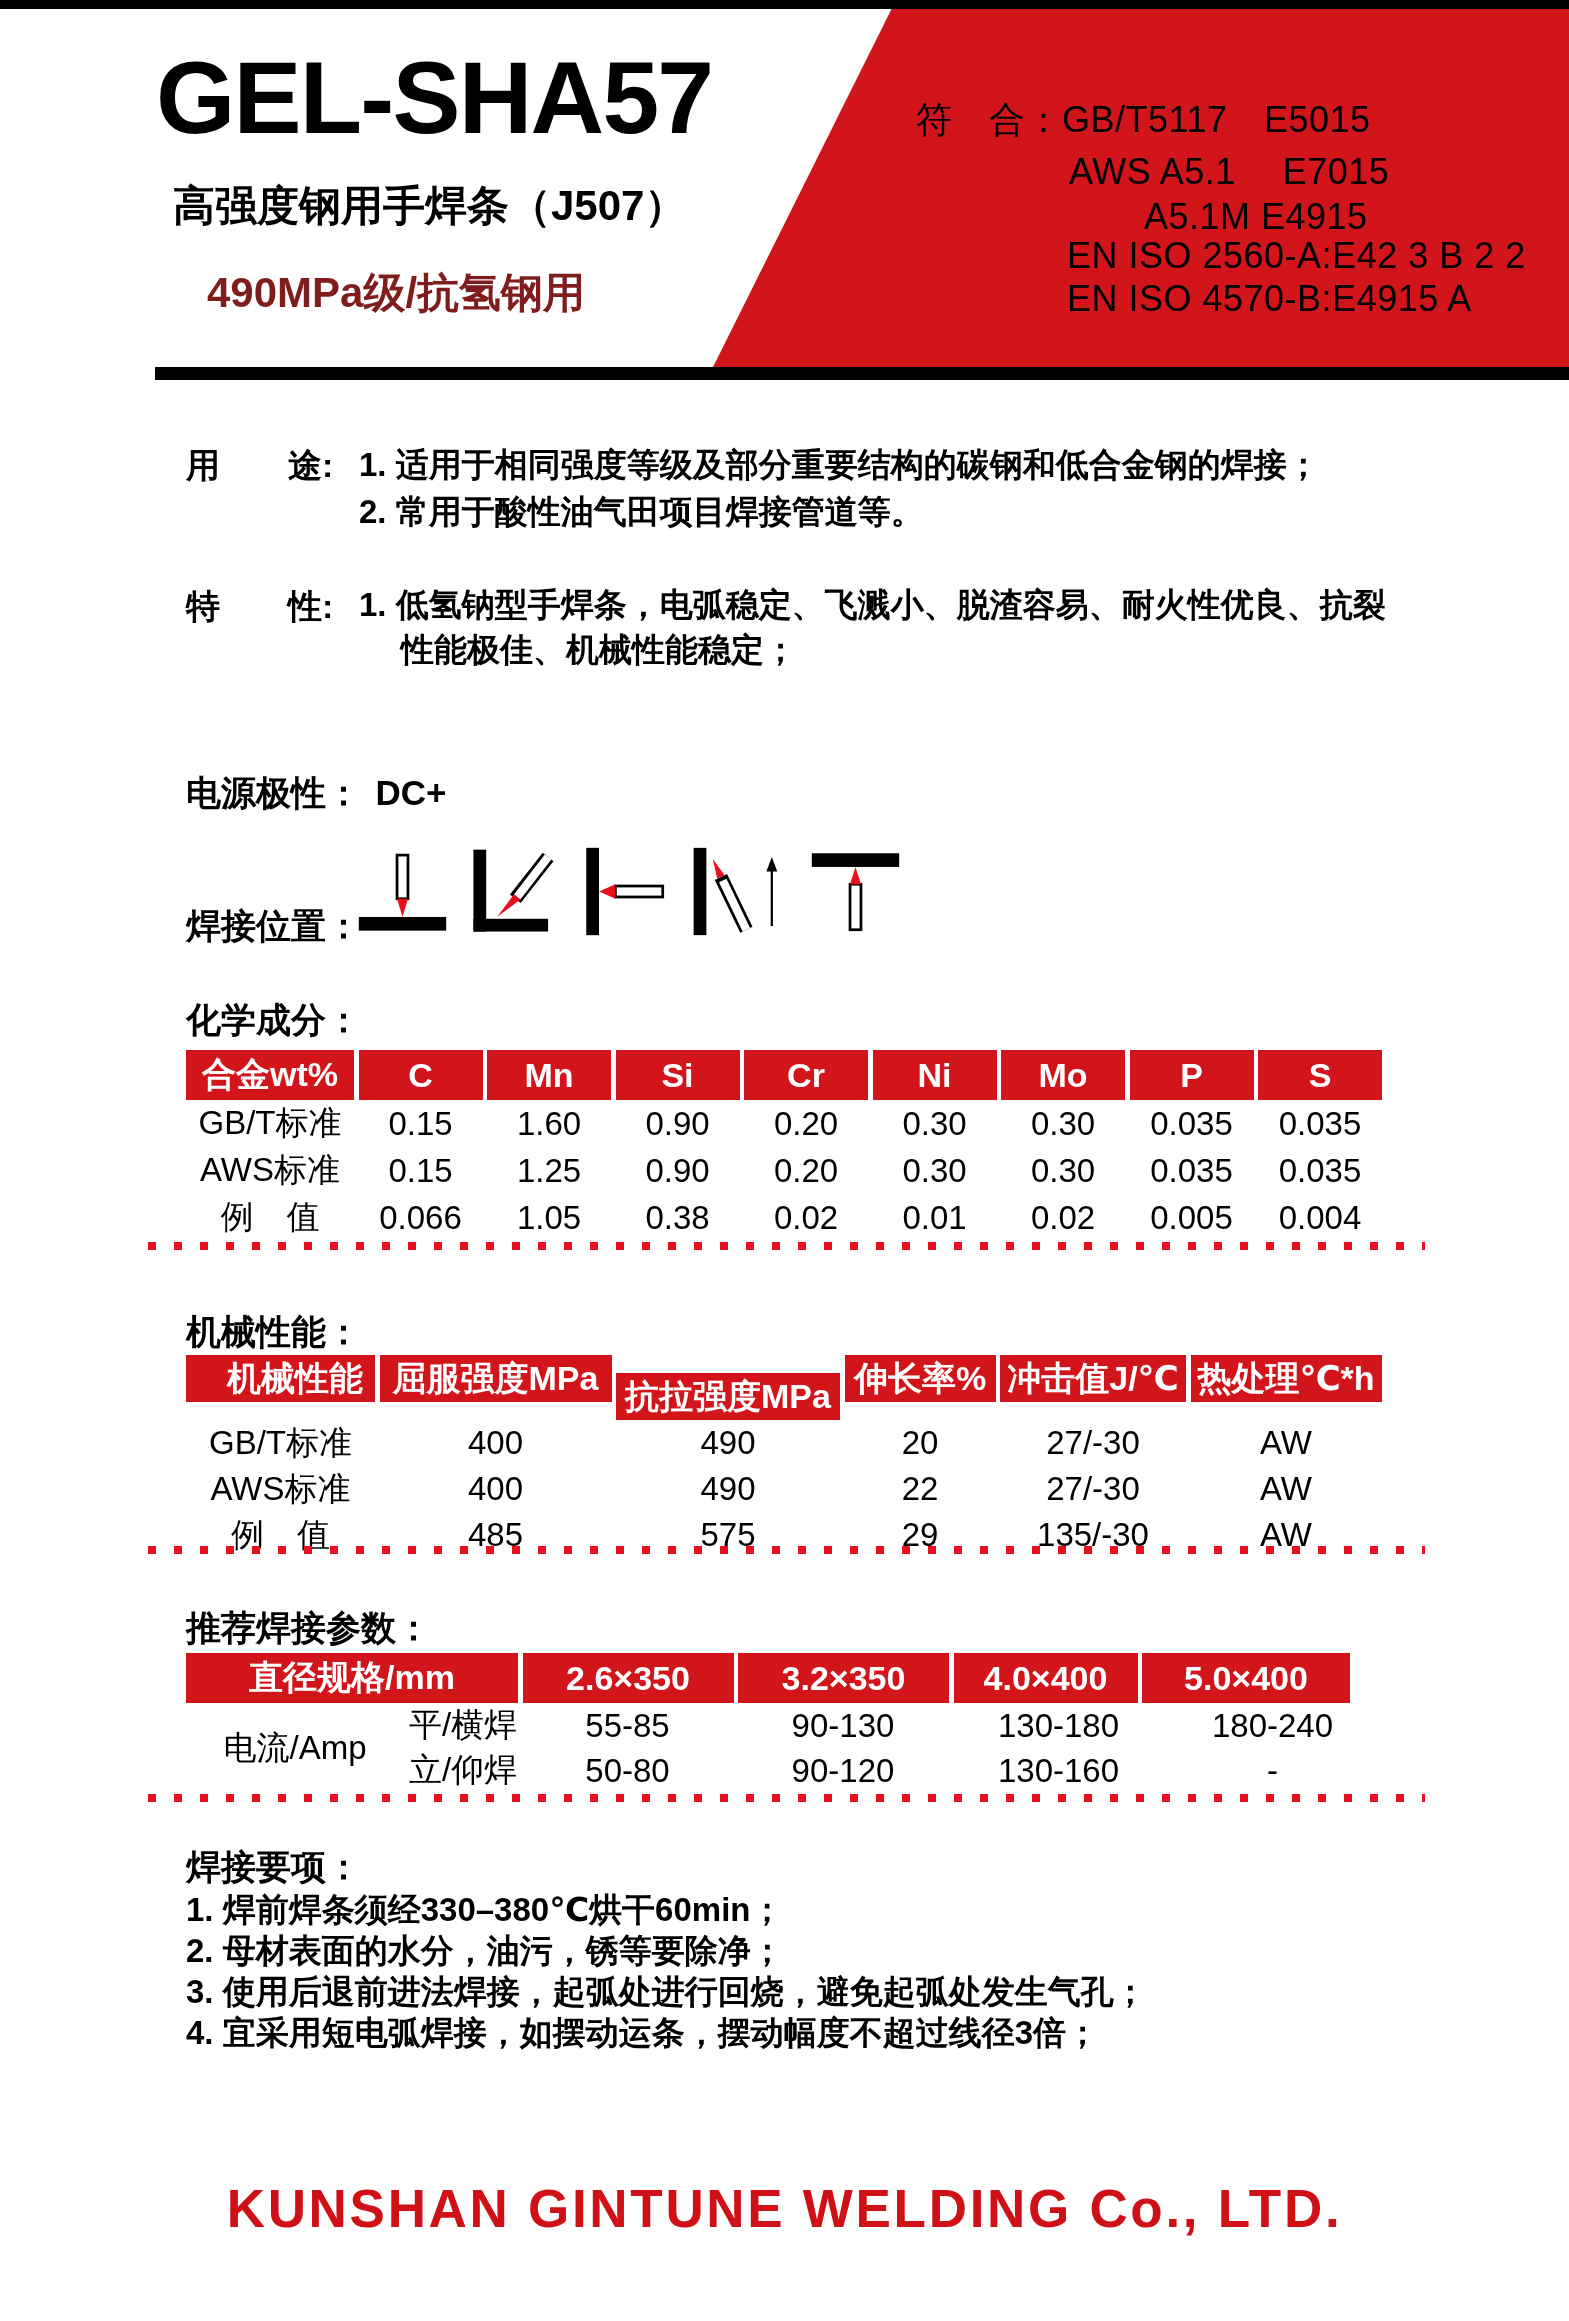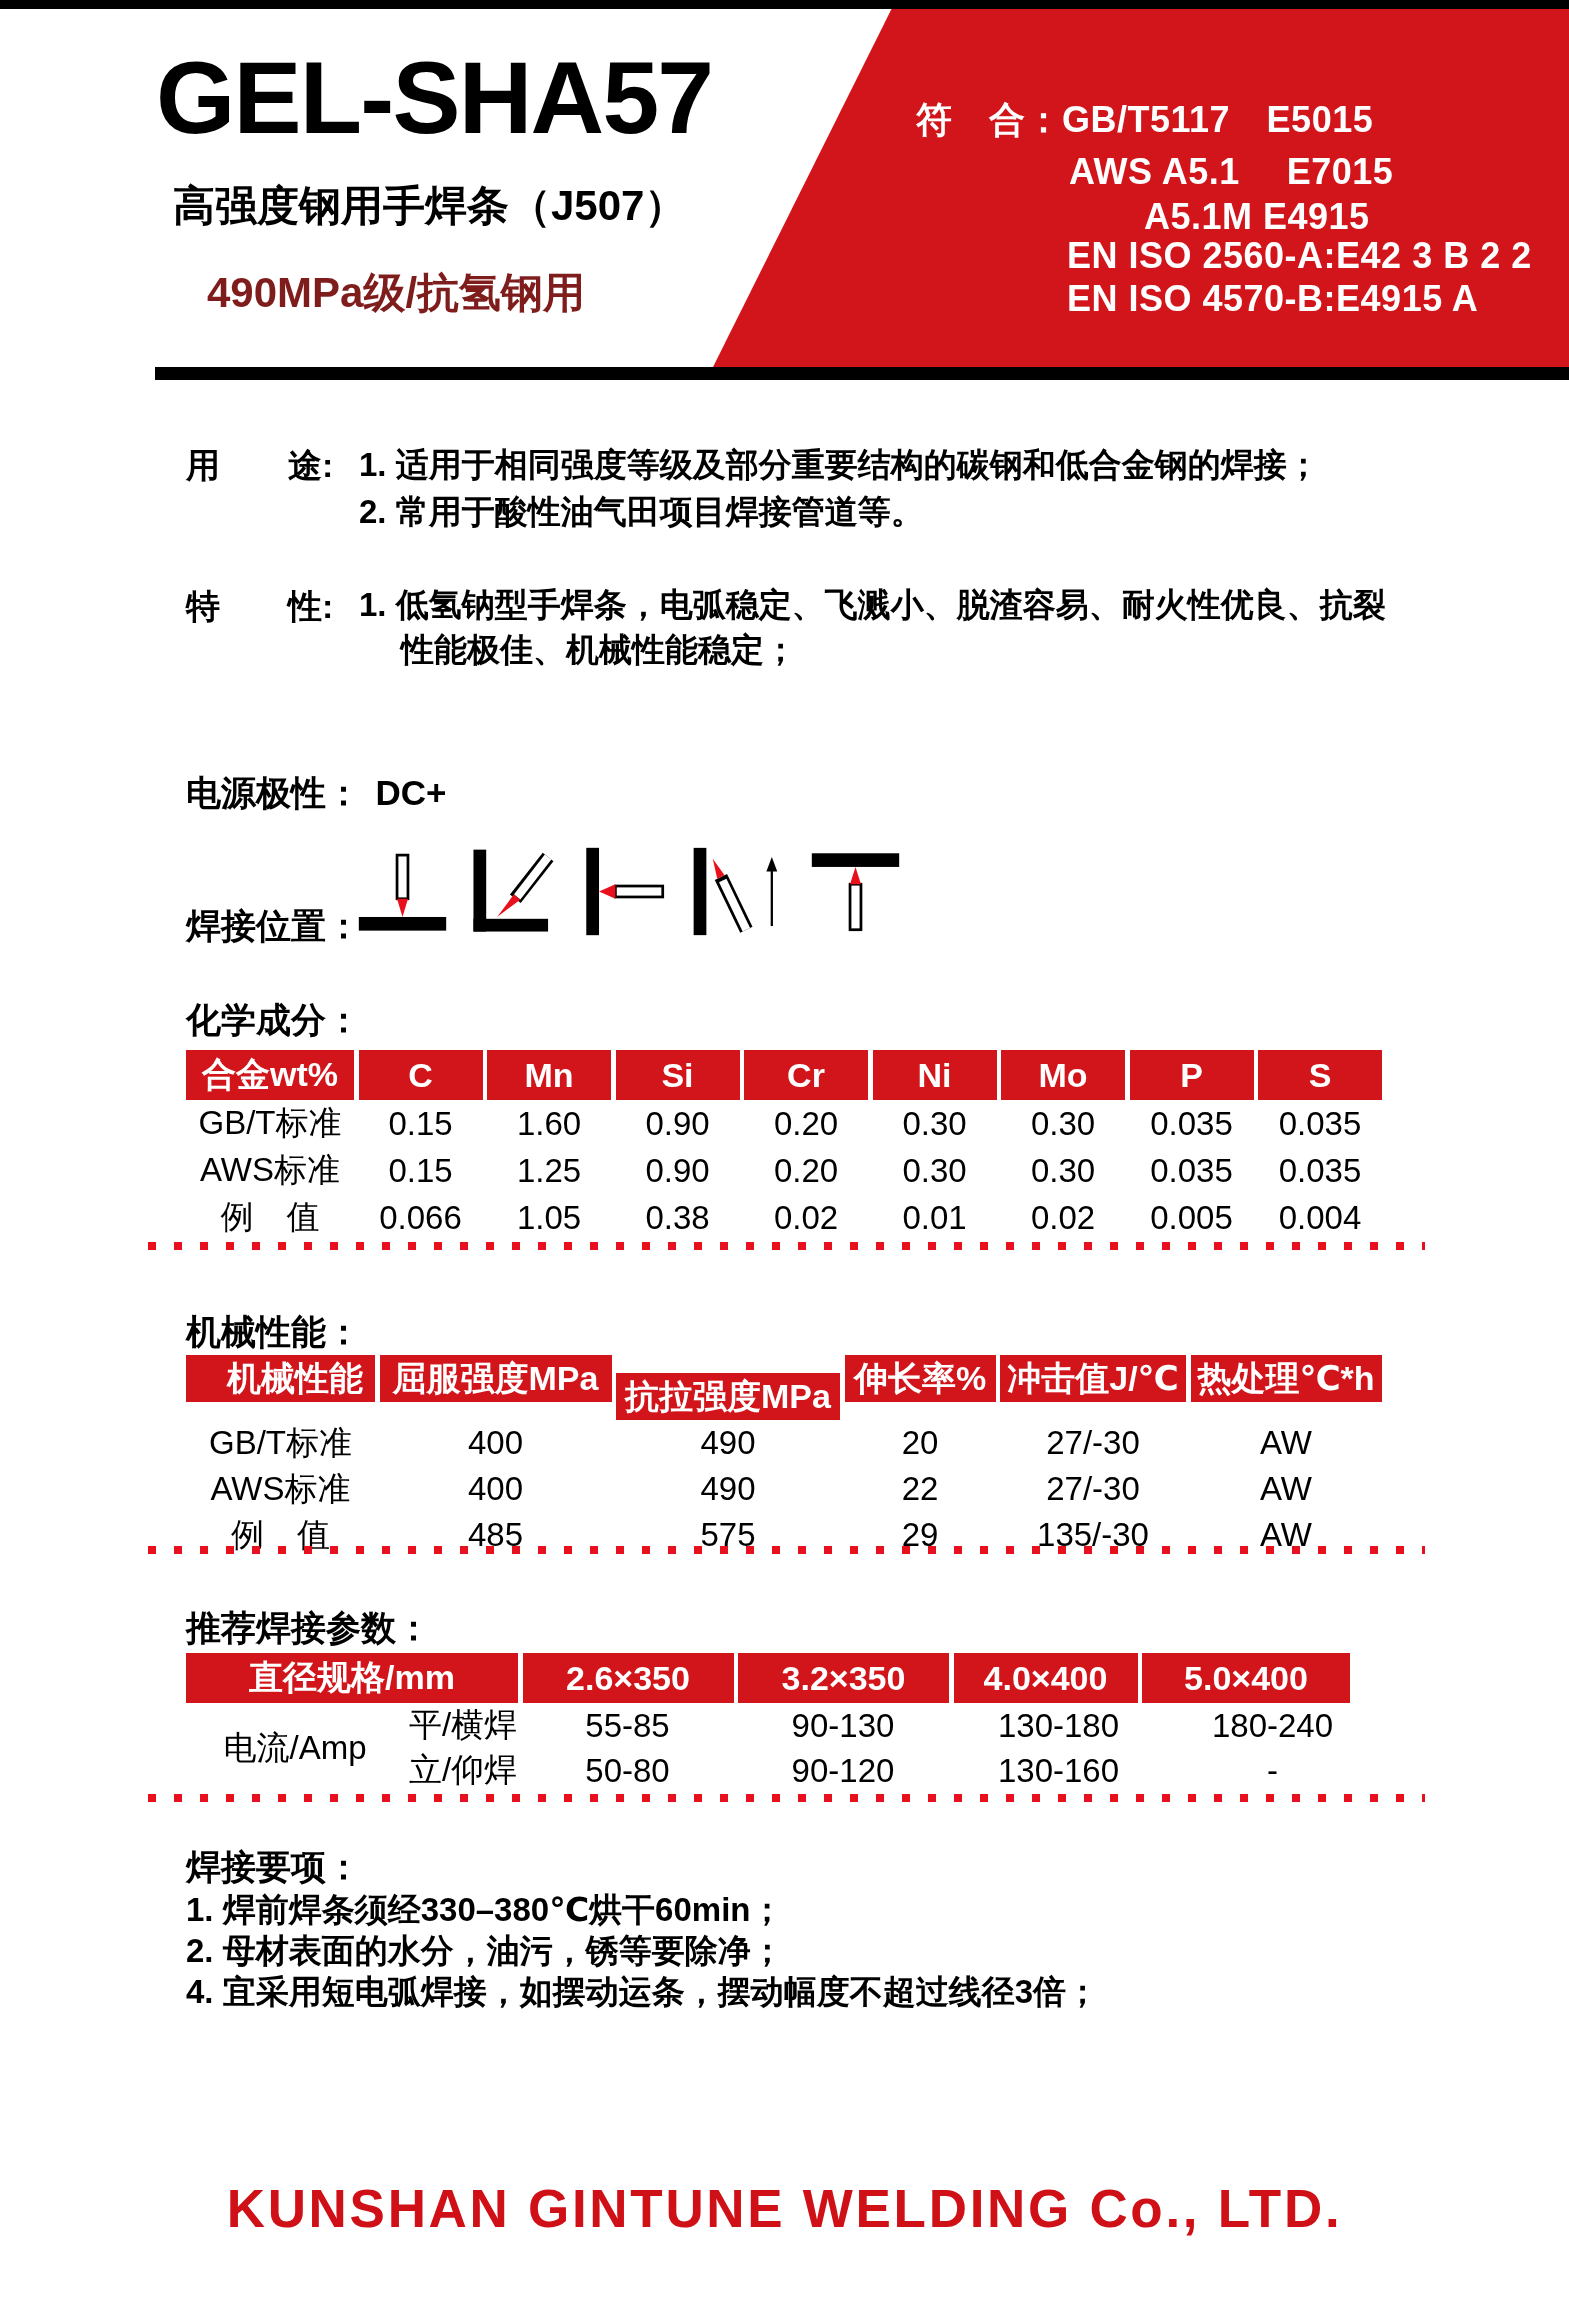--- a/index.html
+++ b/index.html
@@ -11,21 +11,21 @@
   body{margin:0;background:#888}
   .page{position:relative;width:1569px;height:2322px;background:#fff;
         font-family:"Liberation Sans","DejaVu Sans",sans-serif;overflow:hidden;margin:0 auto}
   .abs{position:absolute}
 
   
   .topbar{left:0;top:0;width:1569px;height:9px;background:#000;z-index:3}
   .banner{left:0;top:0;width:1569px;height:369px;background:var(--red);
           clip-path:polygon(896px 0,1569px 0,1569px 369px,712px 369px);z-index:2}
   .underbar{left:155px;top:367px;width:1415px;height:12.7px;background:#000;z-index:3}
-  .bline{position:absolute;color:#ffffff;font-weight:700;font-size:36px;white-space:pre;letter-spacing:0.5px}
+  .bline{position:absolute;color:#000000;font-weight:400;font-size:36px;white-space:pre;letter-spacing:0.5px}
   .title{left:156px;top:40px;font-size:102px;font-weight:700;letter-spacing:-1.8px;color:#000}
   .subtitle{left:173px;top:178px;font-size:42px;font-weight:700;color:#000}
   .gradeline{left:207px;top:265px;font-size:42px;font-weight:700;color:#7f1d1d}
 
   
   .seclabel{font-size:34px;font-weight:700;color:#000;white-space:pre}
   .bodytext{font-size:33px;font-weight:700;color:#000;line-height:47px;white-space:pre}
   .list{font-weight:700;color:#000;font-size:33px}
   .list .li{padding-left:42px;text-indent:-42px}
 
@@ -232,19 +232,20 @@
           </div>
         </div>
       </div>
     </div>
   <div class="dots" style="top:1794px"></div>
 
   <div class="abs seclabel" style="left:186px;top:1844px;font-size:35px">焊接要项：</div>
   <div class="abs list" style="left:186px;top:1889px;width:1291px;line-height:41px">
     <div class="li">1. 焊前焊条须经330–380℃烘干60min；</div>
     <div class="li">2. 母材表面的水分，油污，锈等要除净；</div>
+    <div class="li">3. 使用后退前进法焊接，起弧处进行回烧，避免起弧处发生气孔；</div>
     <div class="li">4. 宜采用短电弧焊接，如摆动运条，摆动幅度不超过线径3倍；</div>
   </div>
 
   <div class="abs footer">KUNSHAN GINTUNE WELDING Co., LTD.</div>
 
 </div>
 
 
 </body></html>

